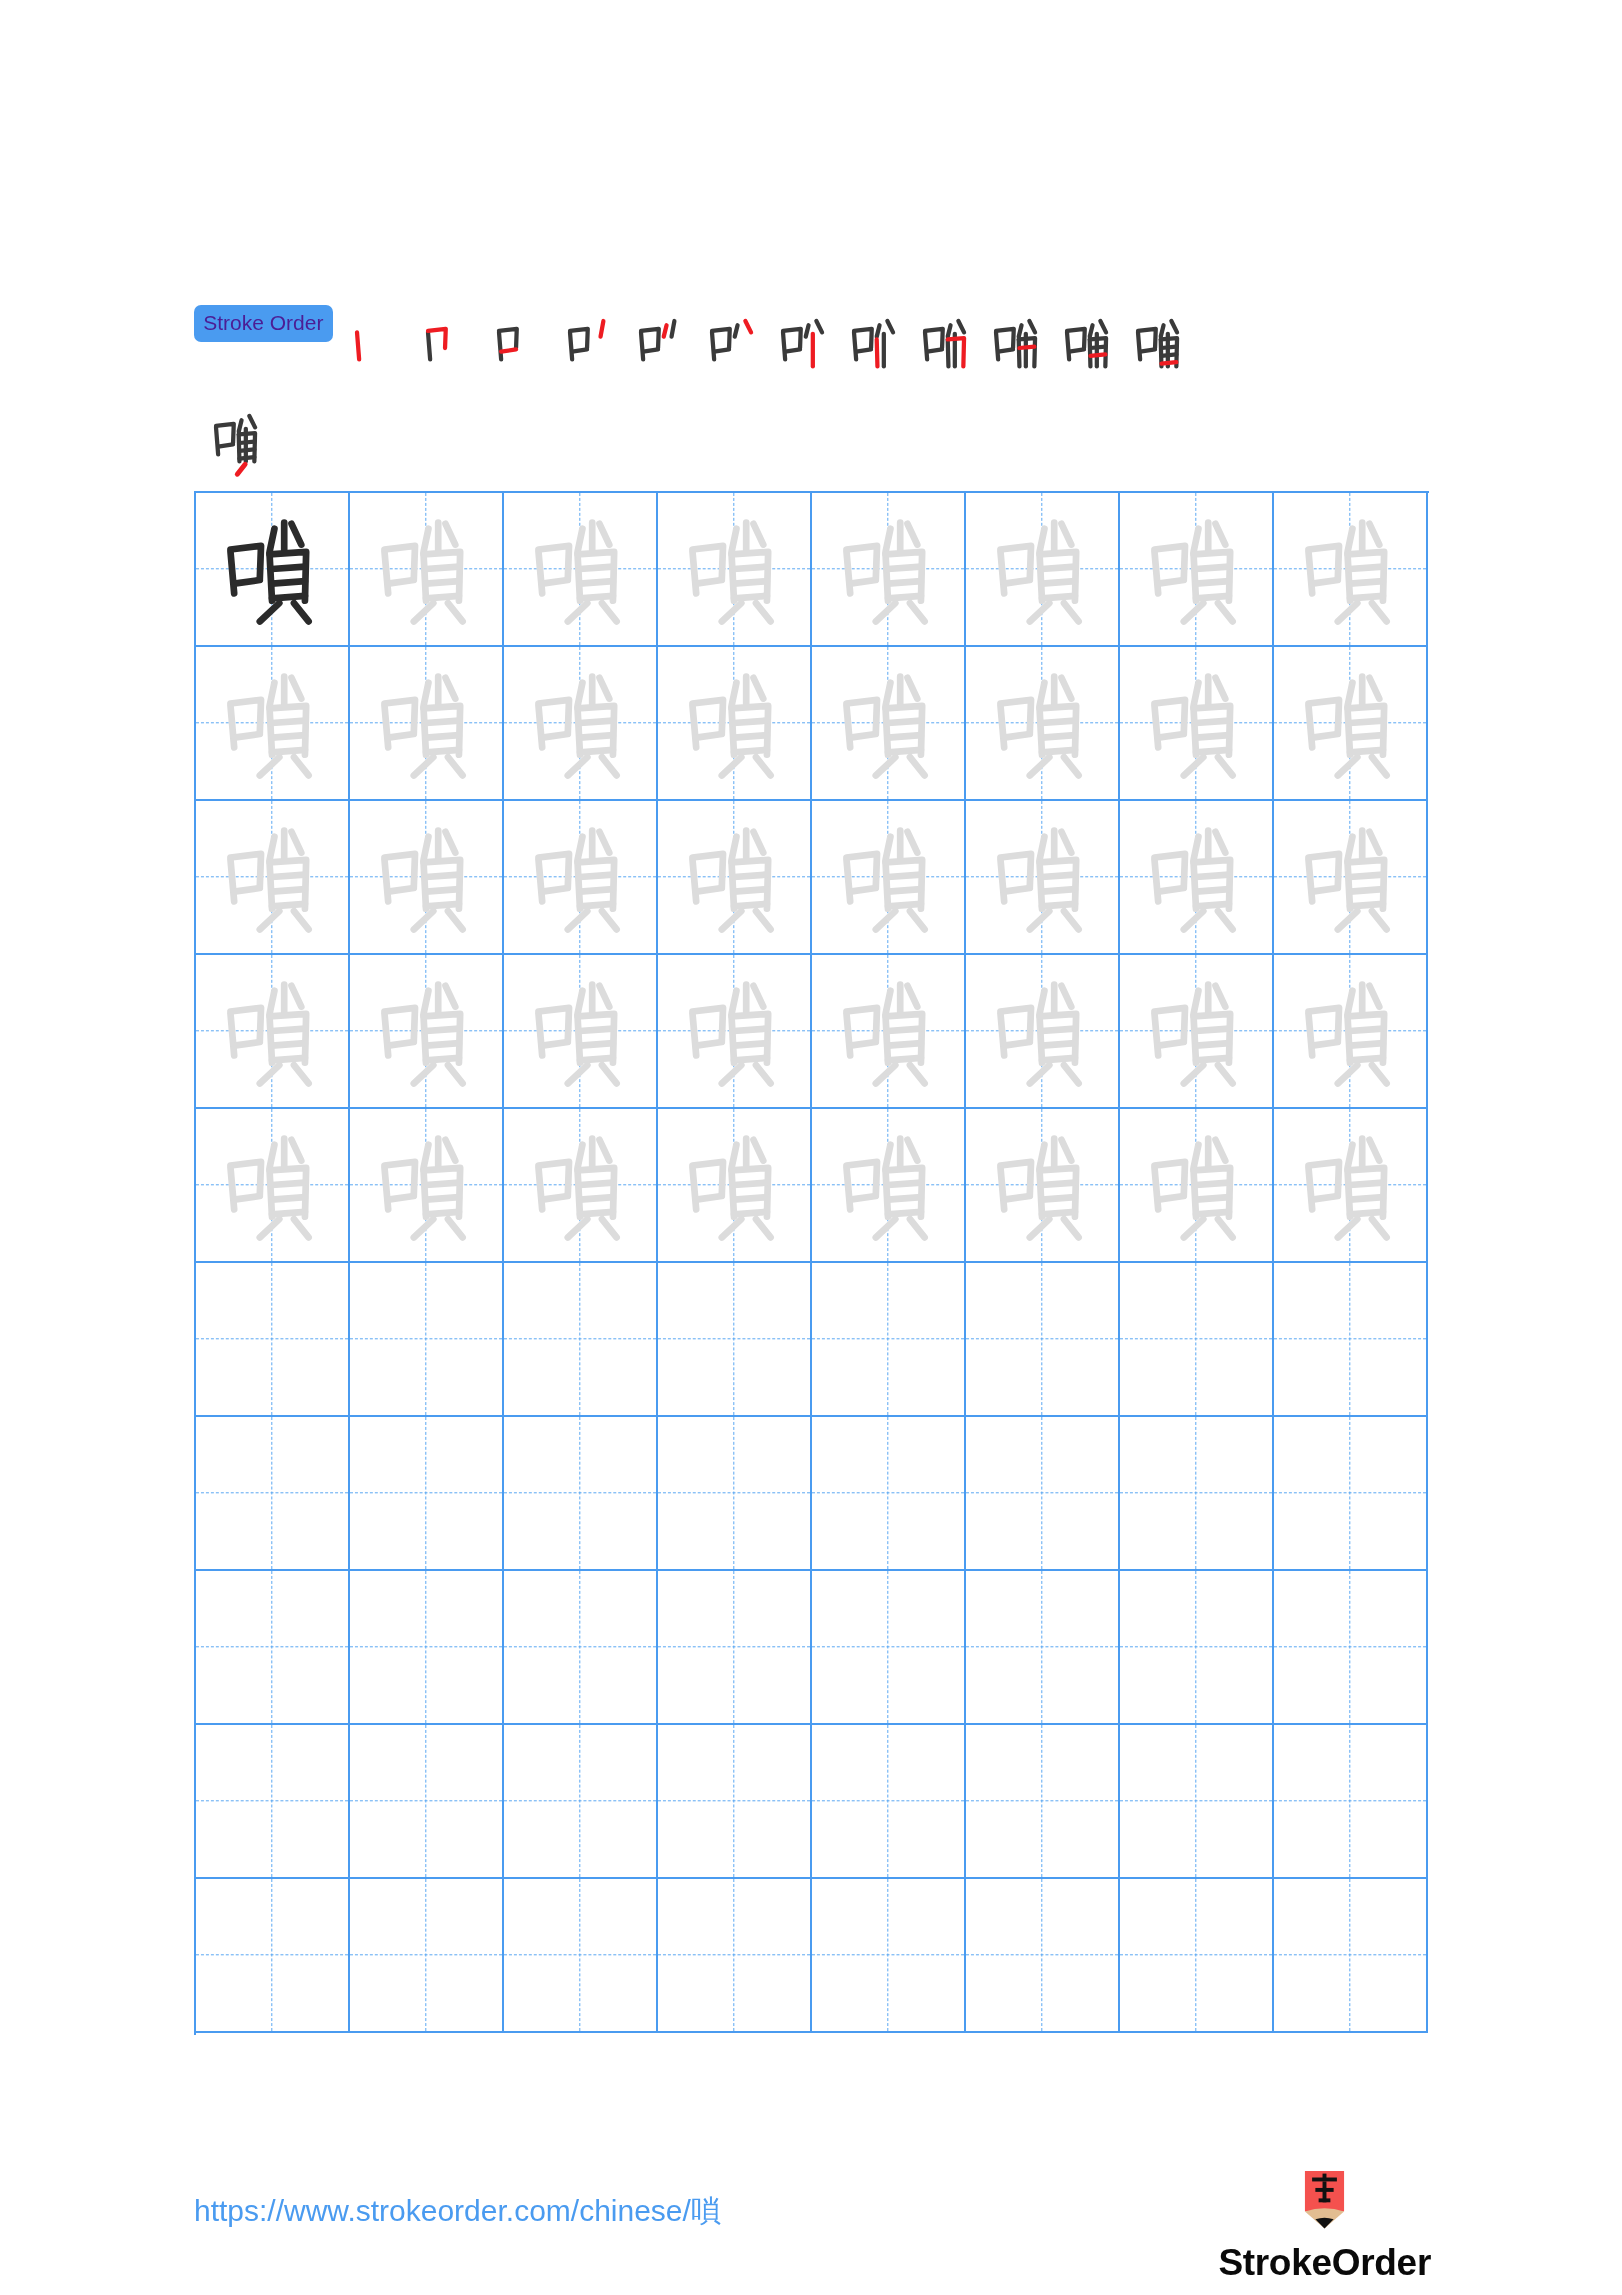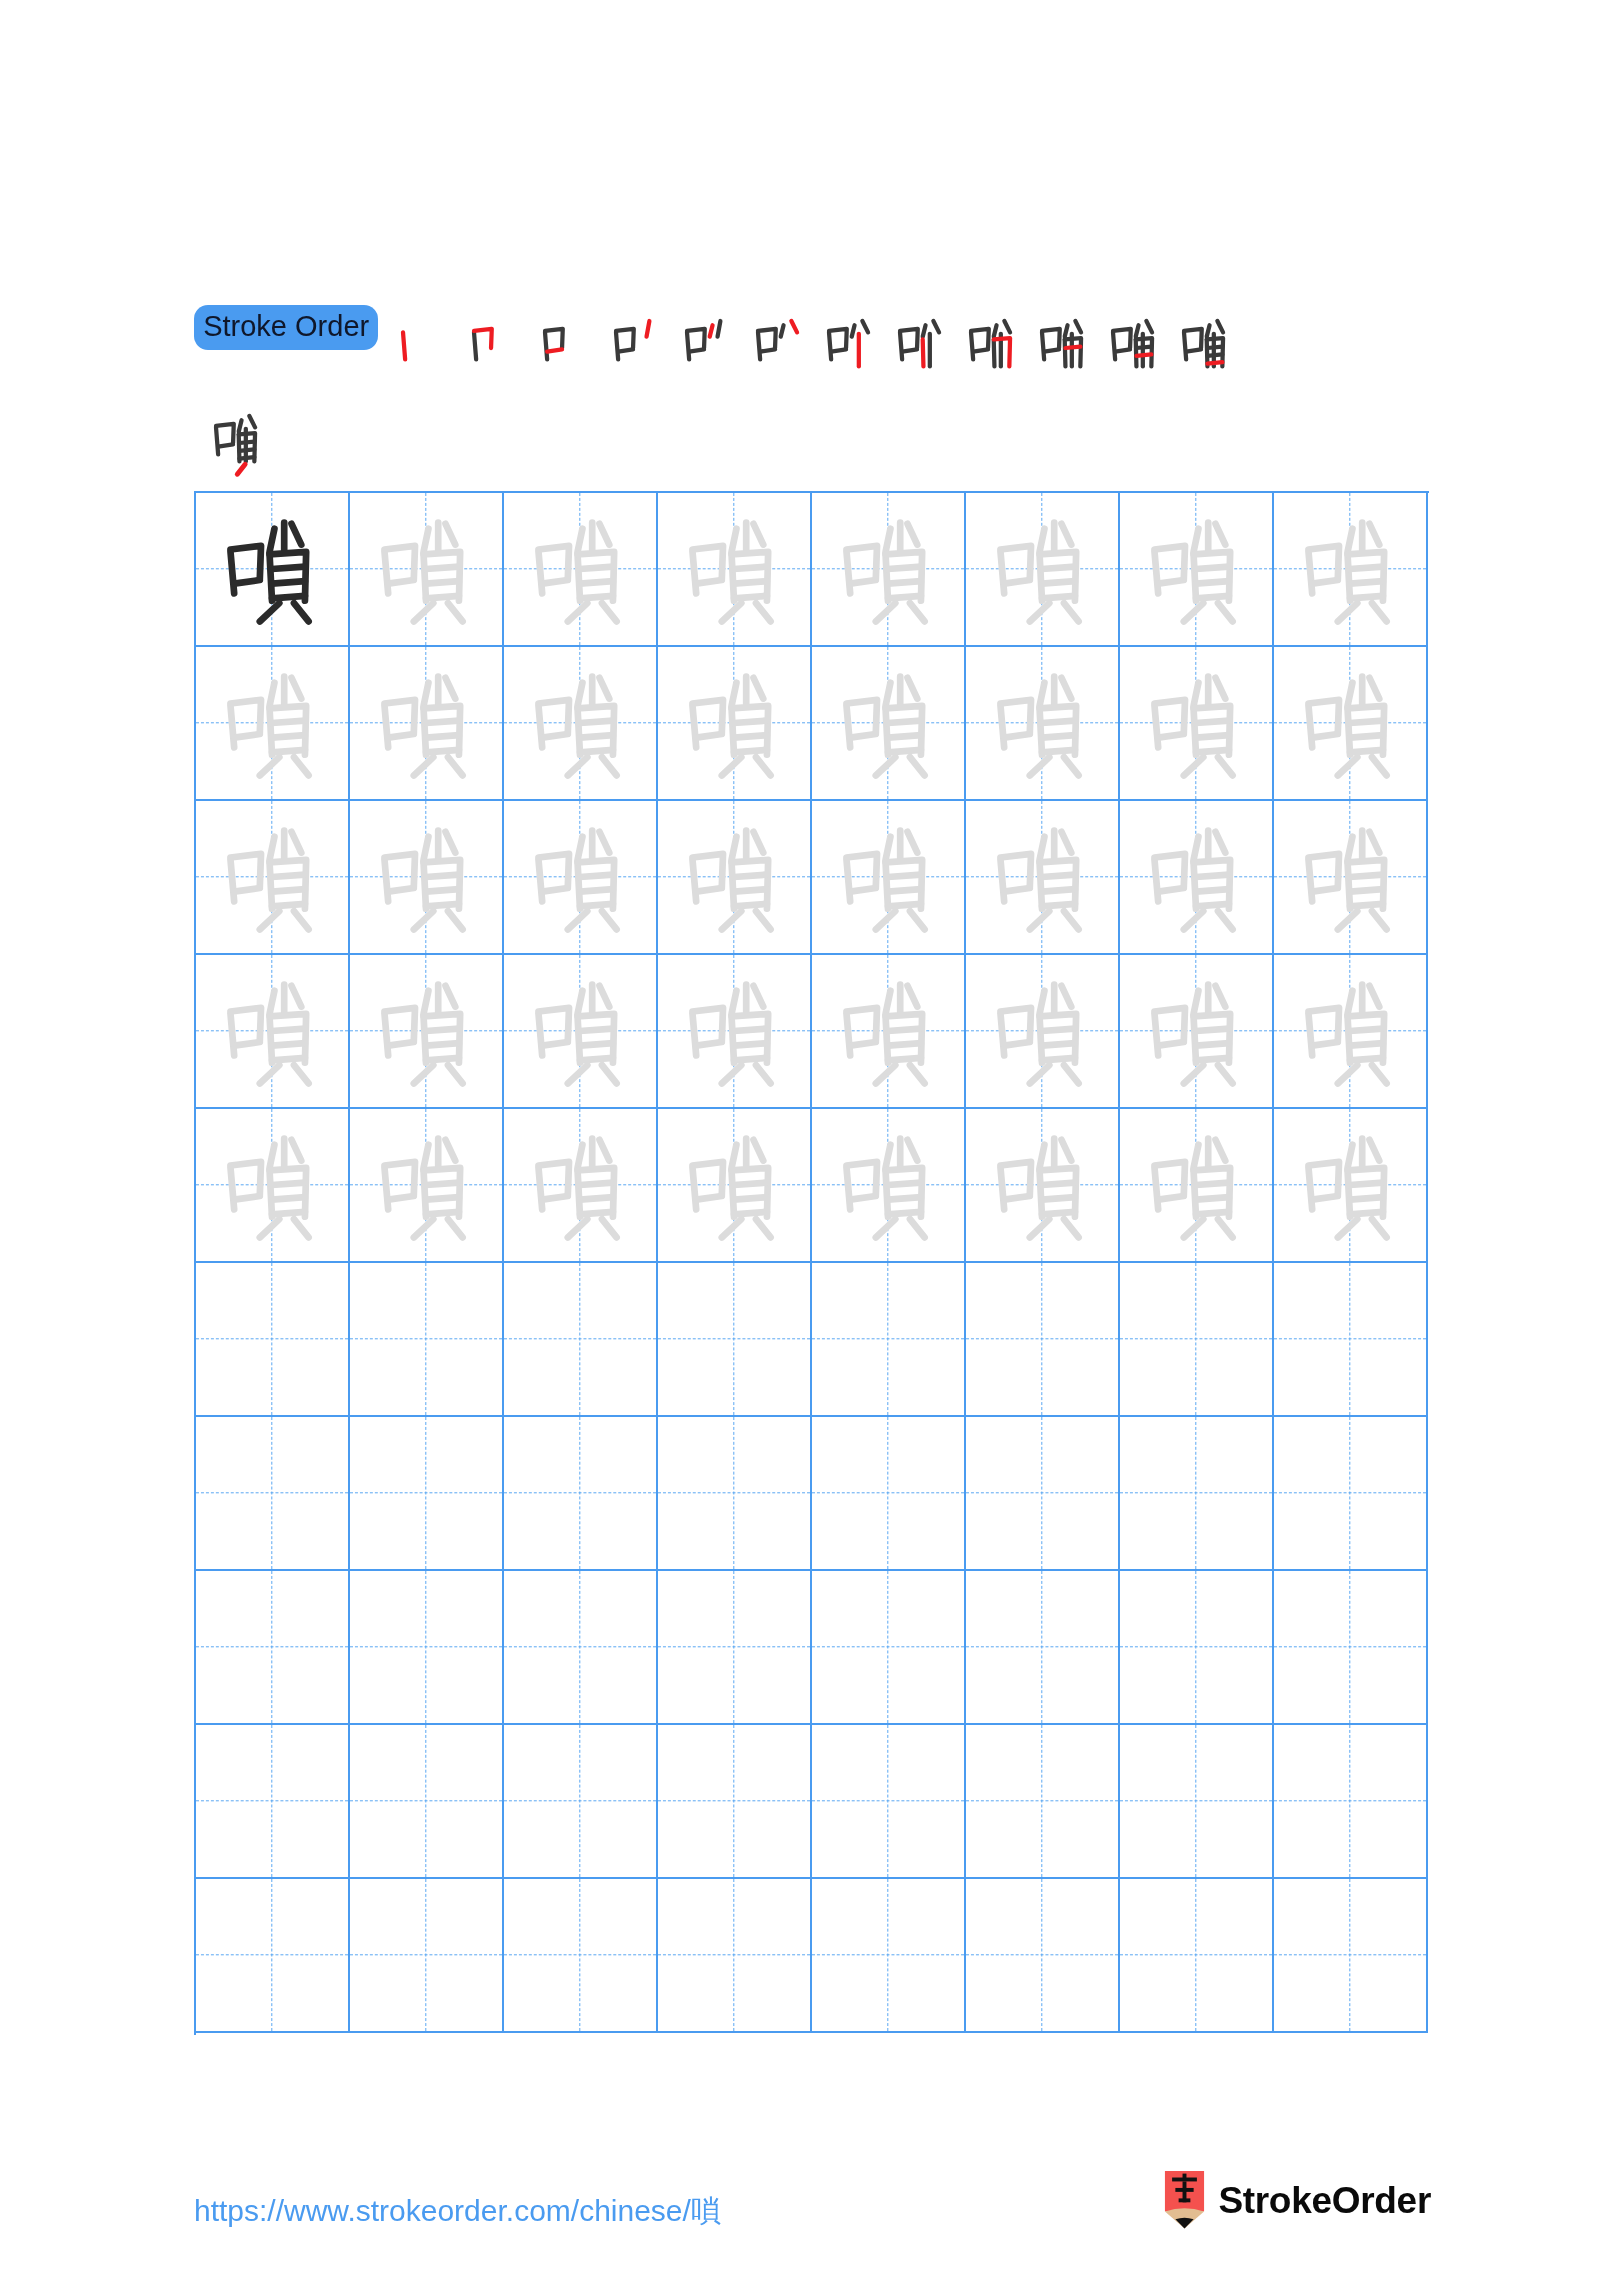--- a/index.html
+++ b/index.html
@@ -47,25 +47,25 @@
   .stroke-row {
     display: flex;
     align-items: flex-start;
     flex-wrap: wrap;
     gap: 0px;
   }
 
   .so-badge {
     display: inline-block;
     background: #4a9bf0;
-    color: #0f172a;
-    font-size: 29px;
+    color: #4c1d95;
+    font-size: 21px;
     line-height: 1;
     padding: 7.2px 9.2px 9.2px 9.2px;
-    border-radius: 14px;
+    border-radius: 7px;
     white-space: nowrap;
     margin-right: 2.6px;
     vertical-align: top;
   }
 
   .stroke-step {
     width: 71px;
     height: 86px;
     flex: 0 0 71px;
     position: relative;
@@ -150,20 +150,21 @@
   }
   .footer-url .han { font-family: "DejaVu Sans", sans-serif; }
 
   .brand {
     position: absolute;
     right: 191px;
     top: 2171px;
     display: flex;
     align-items: center;
     gap: 10.5px;
+    flex-direction: column;
   }
   .brand-logo { width: 47px; height: 60px; display: block; }
   .brand-name {
     font-size: 37px;
     font-weight: bold;
     color: #0a0a0a;
     letter-spacing: -0.3px;
     white-space: nowrap;
   }
 </style>

